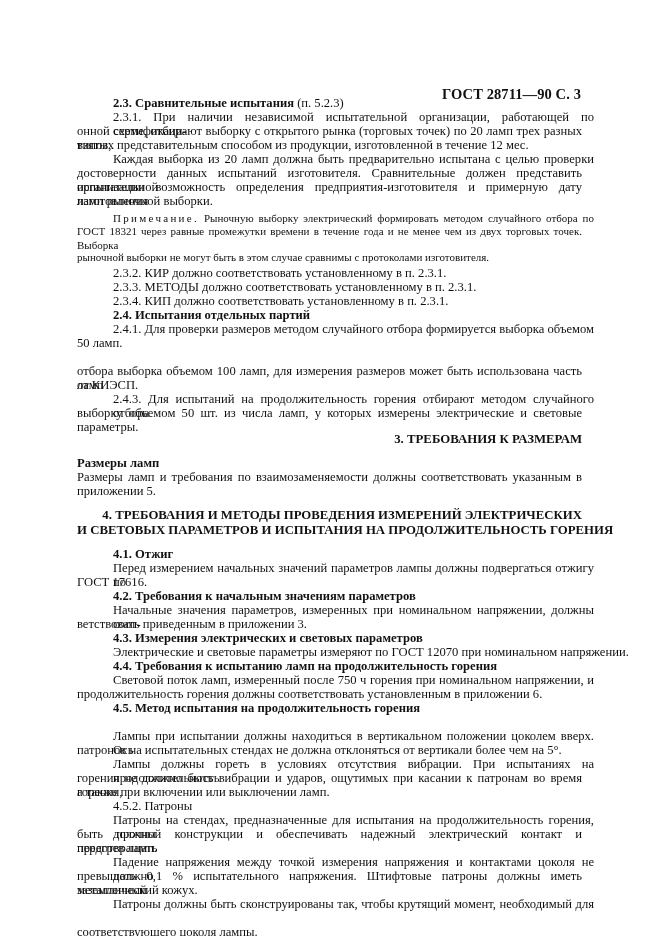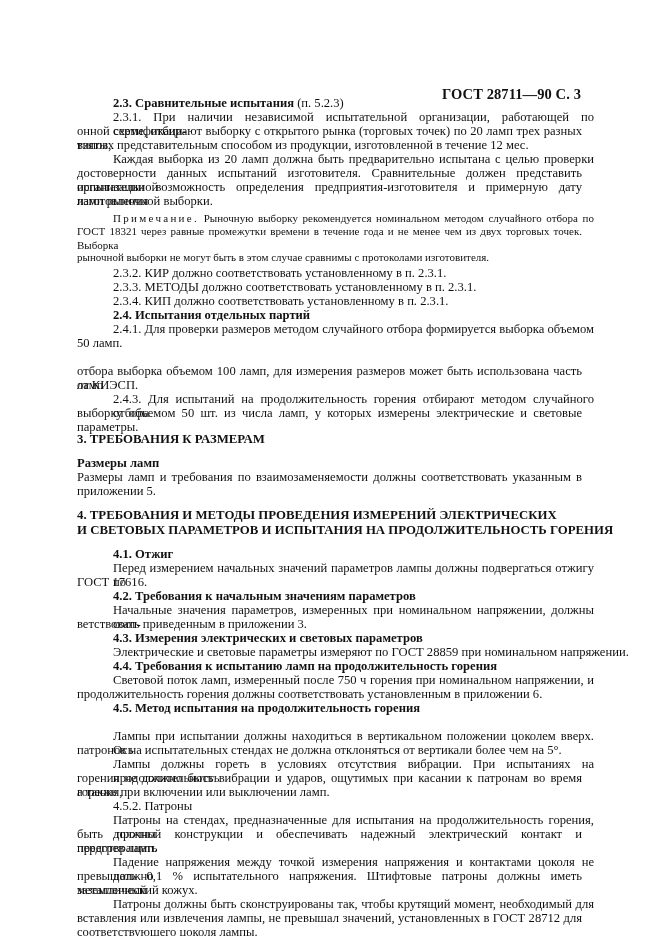--- a/index.html
+++ b/index.html
@@ -7,38 +7,38 @@
          font-family: "Liberation Serif", "DejaVu Serif", serif; color: #111; }
   .page { position: absolute; left: 0; top: 0; width: 661px; height: 936px; }
   .hdr { position: absolute; right: 80px; top: 86px; font-weight: bold; font-size: 14.5px; letter-spacing: 0.1px; }
   .ln { position: absolute; left: 77px; width: 505px; font-size: 12.6px; line-height: 14px; white-space: nowrap; }
   .j { text-align: justify; text-align-last: justify; white-space: normal; }
   .i1 { left: 77px; }
   .i2 { left: 113px; width: 481px; }
   .b { font-weight: bold; }
   .sm { font-size: 11px; }
   .sp { letter-spacing: 2.3px; margin-top: 28px; }
-  .ctr { text-align: left; font-weight: bold; font-size: 12.8px; left: 77px; width: 505px; }
+  .ctr { text-align: right; font-weight: bold; font-size: 12.8px; left: 77px; width: 505px; }
 </style>
 </head>
 <body>
 
 <div class="page">
   <div class="hdr">ГОСТ 28711—90 С. 3</div>
 
   <div class="ln i2" style="top:96px"><span class="b">2.3. Сравнительные испытания</span><span> (п. 5.2.3)</span></div>
   <div class="ln i2 j" style="top:110px">2.3.1. При наличии независимой испытательной организации, работающей по сертификаци-</div>
   <div class="ln j" style="top:124px">онной схеме, отбирают выборку с открытого рынка (торговых точек) по 20 ламп трех разных типов,</div>
   <div class="ln" style="top:138px">взятых представительным способом из продукции, изготовленной в течение 12 мес.</div>
   <div class="ln i2 j" style="top:152px">Каждая выборка из 20 ламп должна быть  предварительно испытана с целью проверки</div>
   <div class="ln j" style="top:166px">достоверности данных испытаний изготовителя. Сравнительные должен представить испытательной</div>
   <div class="ln j" style="top:180px">организации возможность определения предприятия-изготовителя и примерную дату изготовления</div>
   <div class="ln" style="top:194px">ламп рыночной выборки.</div>
 
-  <div class="ln i2 sm j" style="top:211px"><span class="sp">Примечание.</span><span> Рыночную выборку рекомендуется номинальном методом случайного отбора по</span></div>
+  <div class="ln i2 sm j" style="top:211px"><span class="sp">Примечание.</span><span> Рыночную выборку электрический формировать методом случайного отбора по</span></div>
   <div class="ln sm j" style="top:224px">ГОСТ 18321 через равные промежутки времени в течение года и не менее чем из двух торговых точек. Выборка</div>
   <div class="ln sm" style="top:250px">рыночной выборки не могут быть в этом случае сравнимы с протоколами изготовителя.</div>
 
   <div class="ln i2" style="top:266px">2.3.2. КИР должно соответствовать установленному в п. 2.3.1.</div>
   <div class="ln i2" style="top:280px">2.3.3. МЕТОДЫ должно соответствовать установленному в п. 2.3.1.</div>
   <div class="ln i2" style="top:294px">2.3.4. КИП должно соответствовать установленному в п. 2.3.1.</div>
 
   <div class="ln i2 b" style="top:308px">2.4. Испытания отдельных партий</div>
   <div class="ln i2 j" style="top:322px">2.4.1. Для проверки размеров методом случайного отбора формируется выборка объемом</div>
   <div class="ln" style="top:336px">50 ламп.</div>
@@ -55,33 +55,32 @@
   <div class="ln ctr" style="top:508px">4. ТРЕБОВАНИЯ И МЕТОДЫ ПРОВЕДЕНИЯ ИЗМЕРЕНИЙ ЭЛЕКТРИЧЕСКИХ</div>
   <div class="ln ctr" style="top:523px">И СВЕТОВЫХ ПАРАМЕТРОВ И ИСПЫТАНИЯ НА ПРОДОЛЖИТЕЛЬНОСТЬ ГОРЕНИЯ</div>
 
   <div class="ln i2 b" style="top:547px">4.1. Отжиг</div>
   <div class="ln i2 j" style="top:561px">Перед измерением начальных значений параметров лампы должны подвергаться отжигу по</div>
   <div class="ln" style="top:575px">ГОСТ 17616.</div>
   <div class="ln i2 b" style="top:589px">4.2. Требования к начальным значениям параметров</div>
   <div class="ln i2 j" style="top:603px">Начальные значения параметров, измеренных при номинальном напряжении, должны соот-</div>
   <div class="ln" style="top:617px">ветствовать приведенным в приложении 3.</div>
   <div class="ln i2 b" style="top:631px">4.3. Измерения электрических и световых параметров</div>
-  <div class="ln i2" style="top:645px">Электрические и световые параметры измеряют по ГОСТ 28859 при номинальном напряжении.</div>
+  <div class="ln i2" style="top:645px">Электрические и световые параметры измеряют по ГОСТ 12070 при номинальном напряжении.</div>
   <div class="ln i2 b" style="top:659px">4.4. Требования к испытанию ламп на продолжительность горения</div>
   <div class="ln i2 j" style="top:673px">Световой поток ламп, измеренный после 750 ч горения при номинальном напряжении, и</div>
   <div class="ln" style="top:687px">продолжительность горения должны соответствовать установленным в приложении 6.</div>
   <div class="ln i2 b" style="top:701px">4.5. Метод испытания на продолжительность горения</div>
   <div class="ln i2 j" style="top:729px">Лампы при испытании должны находиться в вертикальном положении цоколем вверх. Ось</div>
   <div class="ln" style="top:743px">патронов на испытательных стендах не должна отклоняться от вертикали более чем на 5°.</div>
   <div class="ln i2 j" style="top:757px">Лампы должны гореть в условиях отсутствия вибрации. При испытаниях на продолжительность</div>
   <div class="ln j" style="top:771px">горения не должно быть вибрации и ударов, ощутимых при касании к патронам во время горения,</div>
   <div class="ln" style="top:785px">а также при включении или выключении ламп.</div>
   <div class="ln i2" style="top:799px">4.5.2. Патроны</div>
   <div class="ln i2 j" style="top:813px">Патроны на стендах, предназначенные для испытания на продолжительность горения, должны</div>
   <div class="ln j" style="top:827px">быть прочной конструкции и обеспечивать надежный электрический контакт и предотвращать</div>
   <div class="ln" style="top:841px">перегрев ламп.</div>
   <div class="ln i2 j" style="top:855px">Падение напряжения между точкой измерения напряжения и контактами цоколя не должно</div>
   <div class="ln j" style="top:869px">превышать 0,1 % испытательного напряжения. Штифтовые патроны должны иметь заземленный</div>
   <div class="ln" style="top:883px">металлический кожух.</div>
   <div class="ln i2 j" style="top:897px">Патроны должны быть сконструированы так, чтобы крутящий момент, необходимый для</div>
-  <div class="ln j" style="top:911px">вставления или извлечения лампы, не превышал значений, установленных в ГОСТ 28712 для</div>
   <div class="ln" style="top:925px">соответствующего цоколя лампы.</div>
 </div>
 
 </body></html>

